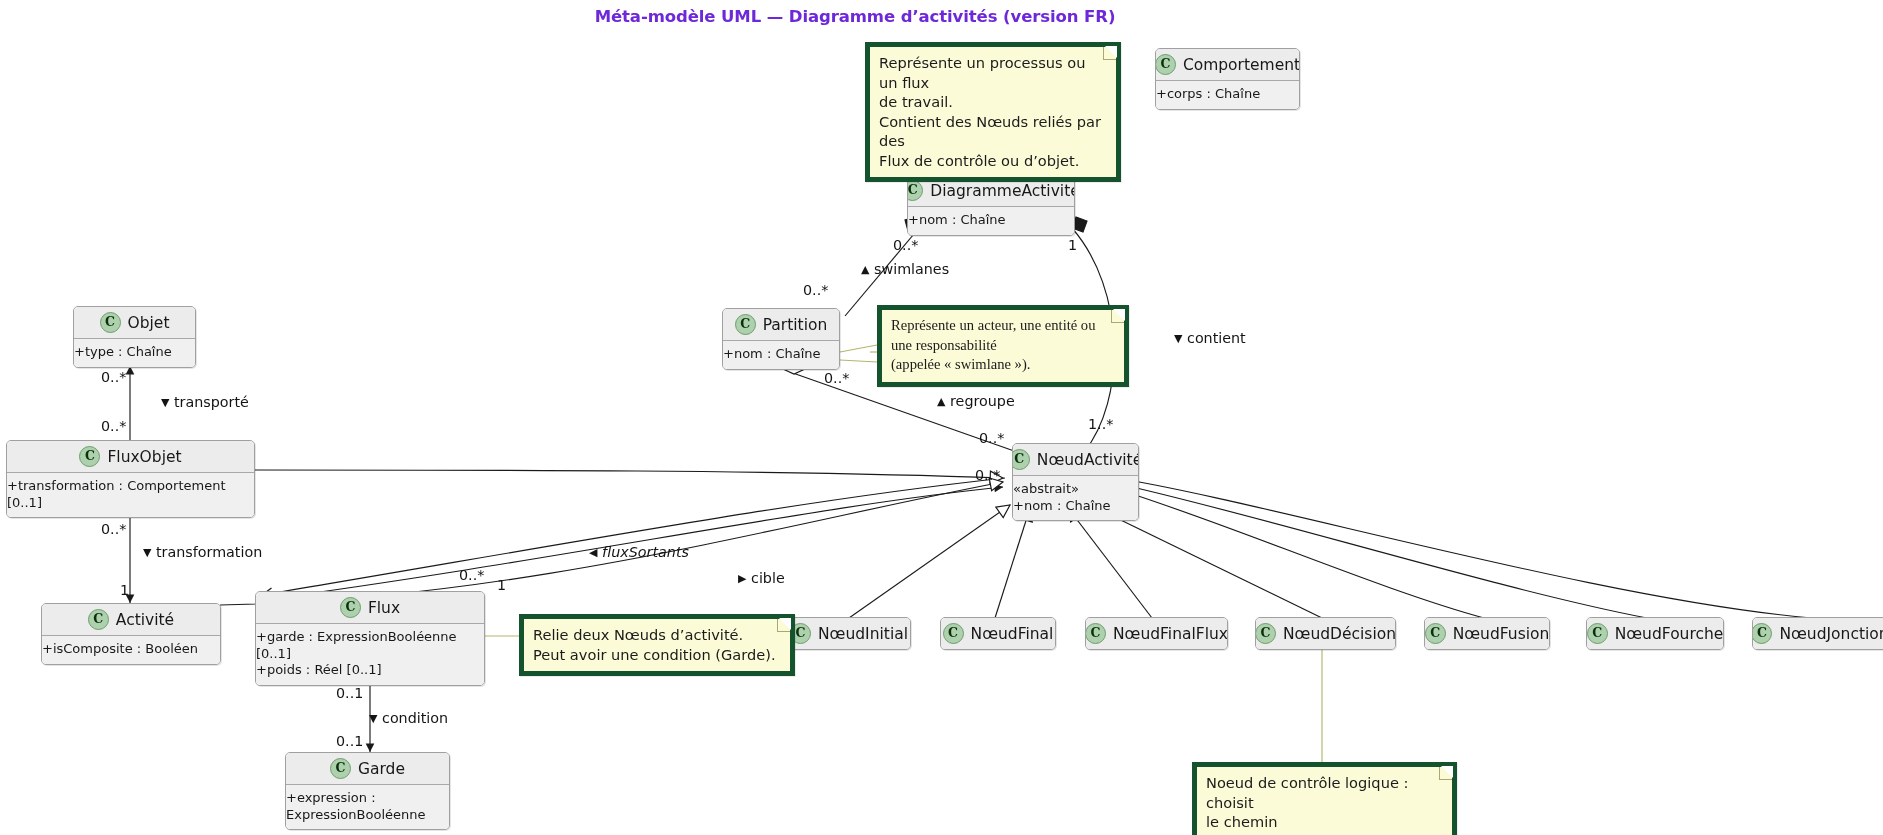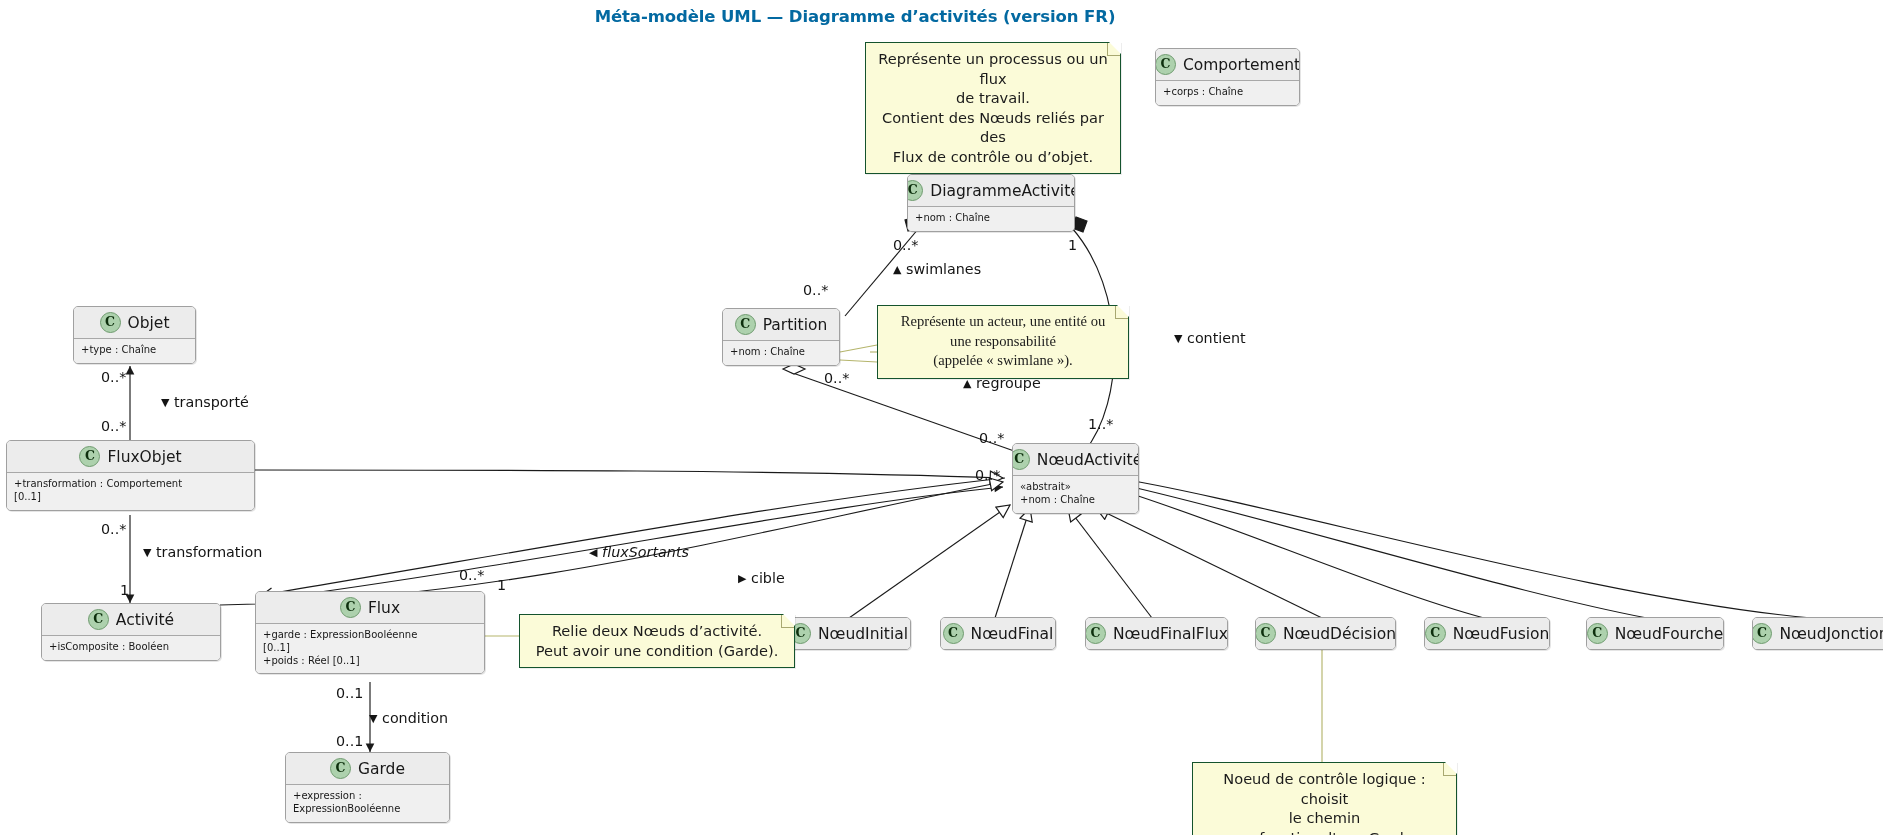--- a/index.html
+++ b/index.html
@@ -28,21 +28,21 @@
     pointer-events: none;
   }
   .title {
     position: absolute;
     top: 7px;
     left: 0;
     width: 1710px;
     text-align: center;
     font-size: 16.5px;
     font-weight: bold;
-    color: #0369a1;
+    color: #6d28d9;
     letter-spacing: -0.1px;
   }
   
   .uml-class {
     position: absolute;
     box-sizing: border-box;
     border: 1px solid #a0a0a0;
     border-radius: 5px;
     background: #f0f0f0;
     box-shadow: 1px 1px 0 rgba(0,0,0,0.10);
@@ -71,41 +71,40 @@
     border: 1px solid #6f9b6f;
     color: #0d2f0d;
     font-size: 12.5px;
     font-weight: bold;
     font-family: "DejaVu Serif", "Liberation Serif", serif;
     line-height: 18px;
     text-align: center;
   }
   .uml-attrs {
     background: #f0f0f0;
-    padding: 5px 8px 6px 7px;
-    font-size: 10px;
+    padding: 5px 8px 6px 0;
+    font-size: 13px;
     color: #181818;
     line-height: 1.28;
   }
   .uml-attrs div { white-space: pre-wrap; }
   .stereo { color: #181818; }
 
   
   .uml-note {
     position: absolute;
     box-sizing: border-box;
     background: #fbfbd8;
-    border: 1px solid #14532d;
+    border: 5px solid #14532d;
     font-size: 14.6px;
     color: #1b1b1b;
     line-height: 1.34;
     padding: 6px 9px 7px 9px;
     white-space: pre-line;
     box-shadow: 1px 1px 0 rgba(0,0,0,0.07);
-    text-align: center;
   }
   .uml-note::after {
     content: "";
     position: absolute;
     top: -1px;
     right: -1px;
     width: 0; height: 0;
     border-left: 12px solid transparent;
     border-top: 12px solid #ffffff;
   }
@@ -362,29 +361,29 @@
 (appelée « swimlane »).</div>
 
   <div class="uml-note" style="left:519px; top:614px; width:276px;">Relie deux Nœuds d’activité.
 Peut avoir une condition (Garde).</div>
 
   <div class="uml-note" style="left:1192px; top:762px; width:265px;">Noeud de contrôle logique : choisit
 le chemin
 en fonction d'une Garde (condition).</div>
 
   <div class="elabel mult" style="left:893px; top:238px;">0..*</div>
-  <div class="elabel" style="left:893px; top:262px;"><span class="navtri">▲</span> <span>swimlanes</span></div>
+  <div class="elabel" style="left:861px; top:262px;"><span class="navtri">▲</span> <span>swimlanes</span></div>
   <div class="elabel mult" style="left:803px; top:283px;">0..*</div>
 
   <div class="elabel mult" style="left:1068px; top:238px;">1</div>
   <div class="elabel" style="left:1163px; top:331px;margin-left:11px;"><span class="navtri">▼</span> <span>contient</span></div>
   <div class="elabel mult" style="left:1088px; top:417px;">1..*</div>
 
   <div class="elabel mult" style="left:824px; top:371px;">0..*</div>
-  <div class="elabel" style="left:937px; top:376px;margin-left:26px;"><span class="navtri">▲</span> <span>regroupe</span></div>
+  <div class="elabel" style="left:937px; top:394px;"><span class="navtri">▲</span> <span>regroupe</span></div>
   <div class="elabel mult" style="left:979px; top:431px;">0..*</div>
 
   <div class="elabel mult" style="left:101px; top:370px;">0..*</div>
   <div class="elabel" style="left:131px; top:395px;margin-left:30px;"><span class="navtri">▼</span> <span>transporté</span></div>
   <div class="elabel mult" style="left:101px; top:419px;">0..*</div>
 
   <div class="elabel mult" style="left:101px; top:522px;">0..*</div>
   <div class="elabel" style="left:131px; top:545px;margin-left:12px;"><span class="navtri">▼</span> <span>transformation</span></div>
   <div class="elabel mult" style="left:120px; top:583px;">1</div>
 

